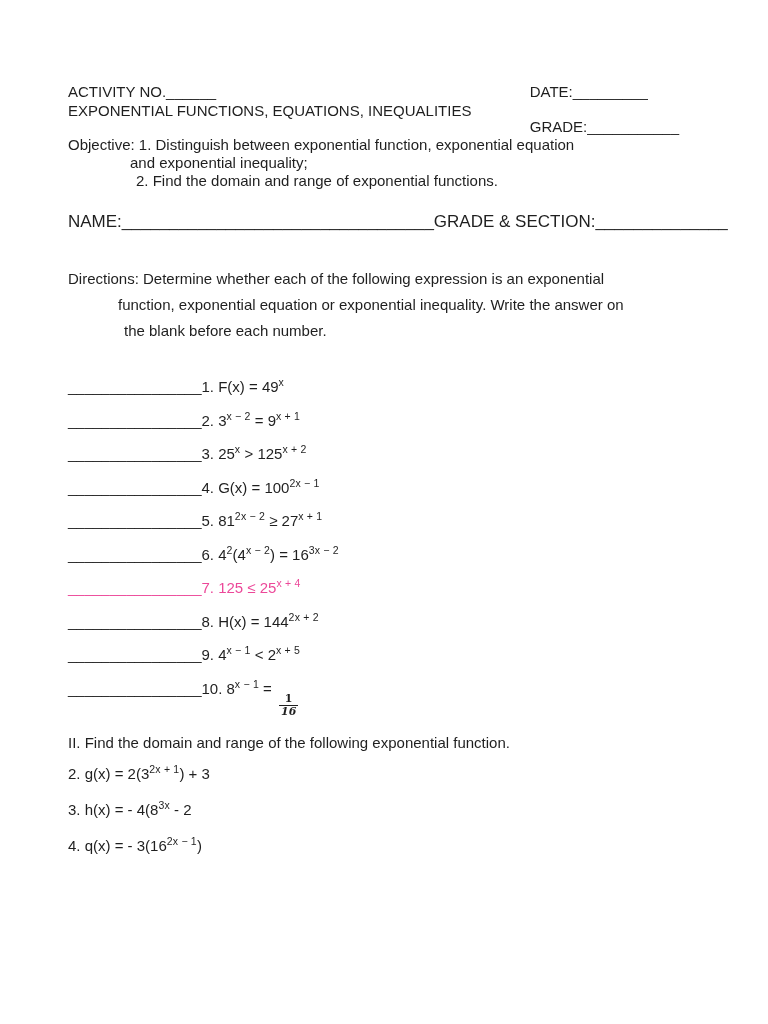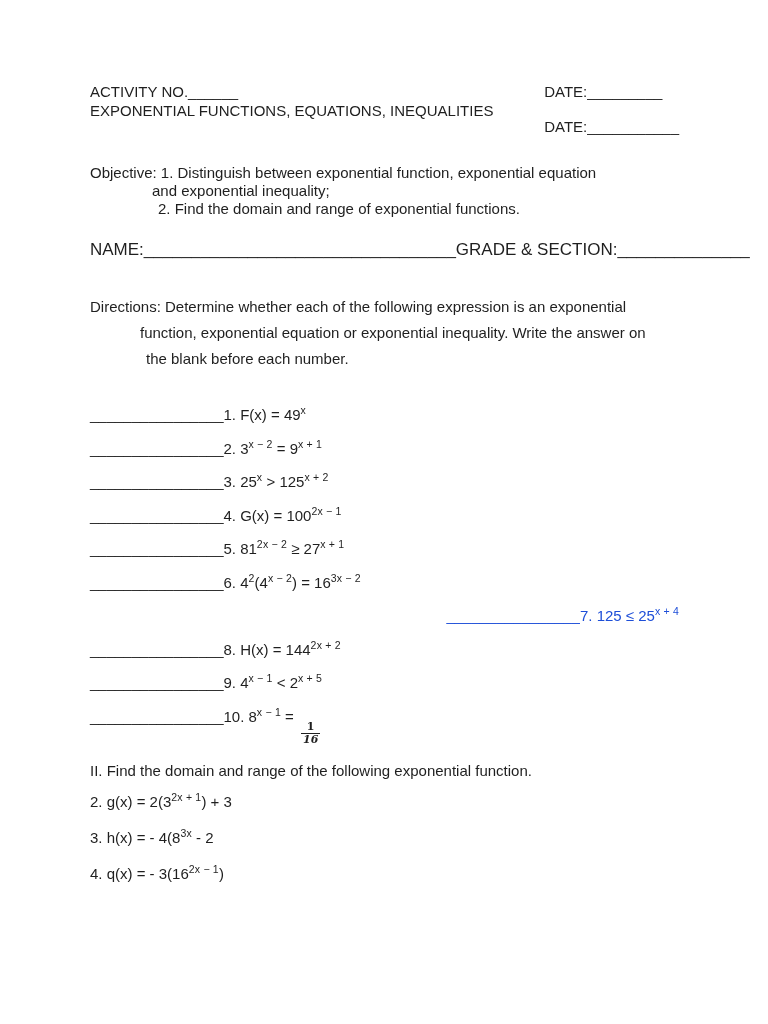--- a/index.html
+++ b/index.html
@@ -12,35 +12,34 @@
     height: 1024px;
     font-family: "Liberation Sans", "DejaVu Sans", sans-serif;
     color: #1f1f1f;
     -webkit-font-smoothing: antialiased;
   }
   .sheet {
     position: relative;
     width: 757px;
     height: 1024px;
     box-sizing: border-box;
-    padding: 82px 78px 0 90px;
+    padding: 82px 78px 0 68px;
     overflow: hidden;
   }
   .hdr {
     display: flex;
     justify-content: space-between;
     align-items: flex-start;
     font-size: 15px;
     line-height: 19px;
   }
   .hdr-left { max-width: 470px; }
   .hdr-right { text-align: left; }
   .hdr-right .date-row { margin-top: 16px; }
   .objective {
-    margin-top: 28px;
     font-size: 15px;
     line-height: 18px;
   }
   .objective .obj2 { padding-left: 62px; }
   .objective .obj3 { padding-left: 68px; }
   .name-row {
     margin-top: 22px;
     font-size: 17px;
     white-space: nowrap;
   }
@@ -57,21 +56,21 @@
     height: 20px;
     white-space: nowrap;
   }
   .item-row.tall { height: 34px; margin-top: 3px; margin-bottom: 20px; }
   .item-row .blank { letter-spacing: 0; }
   .expr sup {
     font-size: 10.5px;
     line-height: 0;
     letter-spacing: 0.2px;
   }
-  .muted { color: #1d4ed8; text-align: right; }
+  .muted { color: #ec4899; }
   .frac {
     display: inline-flex;
     flex-direction: column;
     align-items: center;
     vertical-align: -8px;
     font-family: "DejaVu Serif", serif;
     font-size: 11px;
     font-weight: 700;
     line-height: 1.15;
     margin-left: 3px;
@@ -89,21 +88,21 @@
 
 <div class="sheet">
 
   <div class="hdr">
     <div class="hdr-left">
       <div>ACTIVITY NO.______</div>
       <div>EXPONENTIAL FUNCTIONS, EQUATIONS, INEQUALITIES</div>
     </div>
     <div class="hdr-right">
       <div class="score-row">DATE:_________</div>
-      <div class="date-row">DATE:___________</div>
+      <div class="date-row">GRADE:___________</div>
     </div>
   </div>
 
   <div class="objective">
     <div class="obj1">Objective: 1. Distinguish between exponential function, exponential equation</div>
     <div class="obj2">and exponential inequality;</div>
     <div class="obj3">2. Find the domain and range of exponential functions.</div>
   </div>
 
   <div class="name-row"><span>NAME:</span><span>_________________________________</span><span>GRADE &amp; SECTION:</span><span>______________</span></div>

